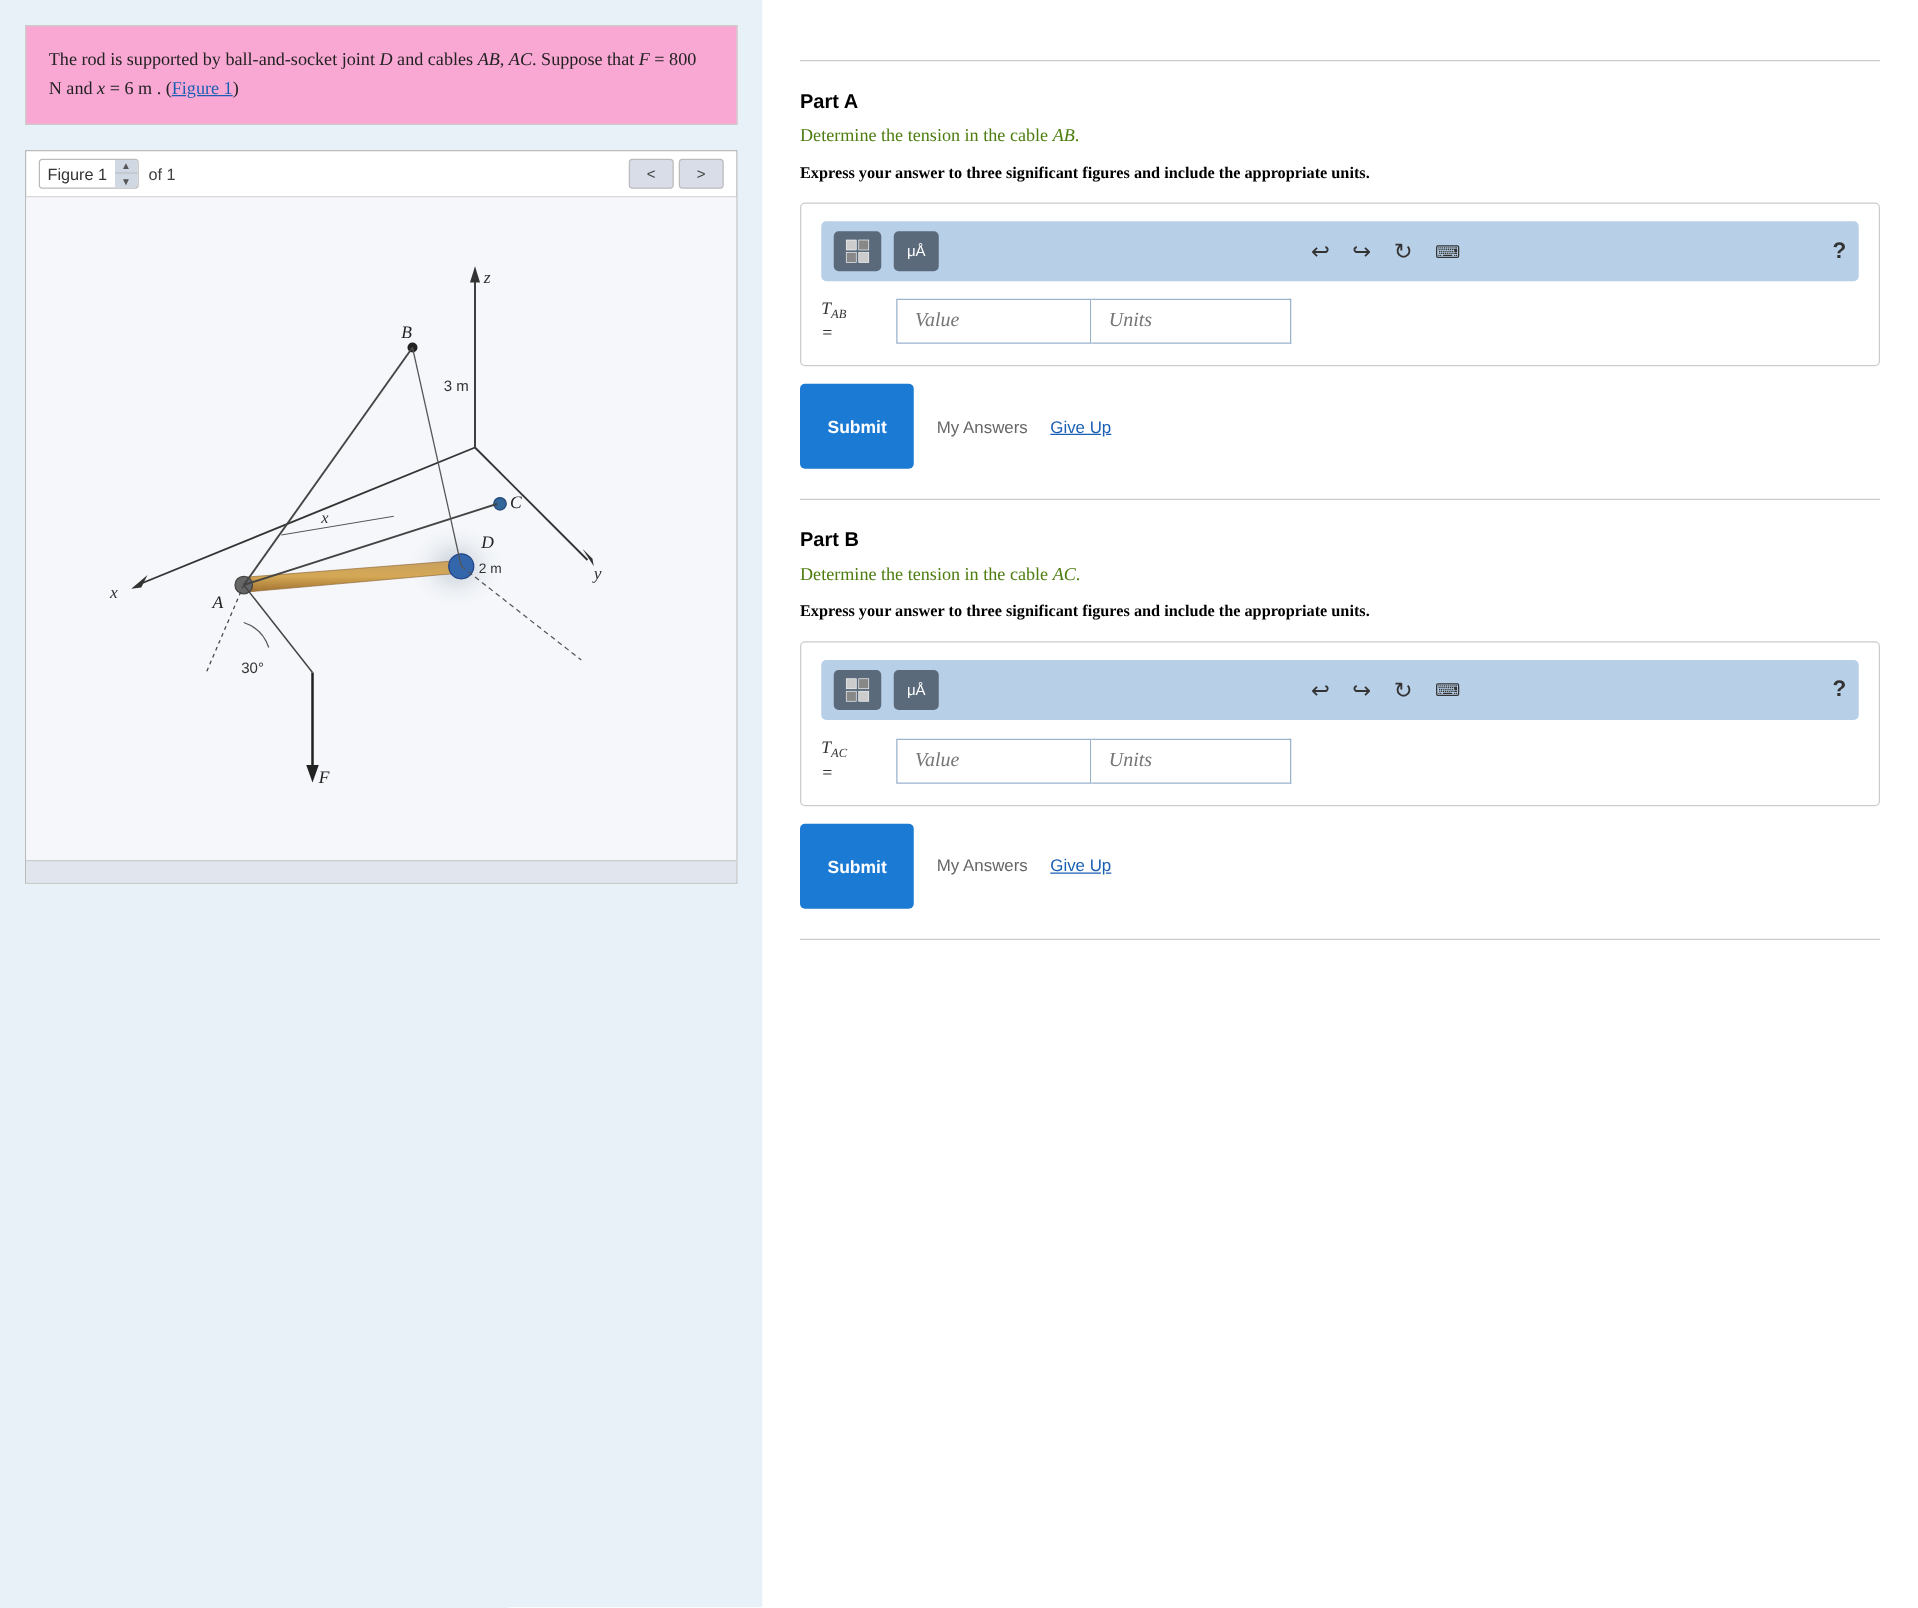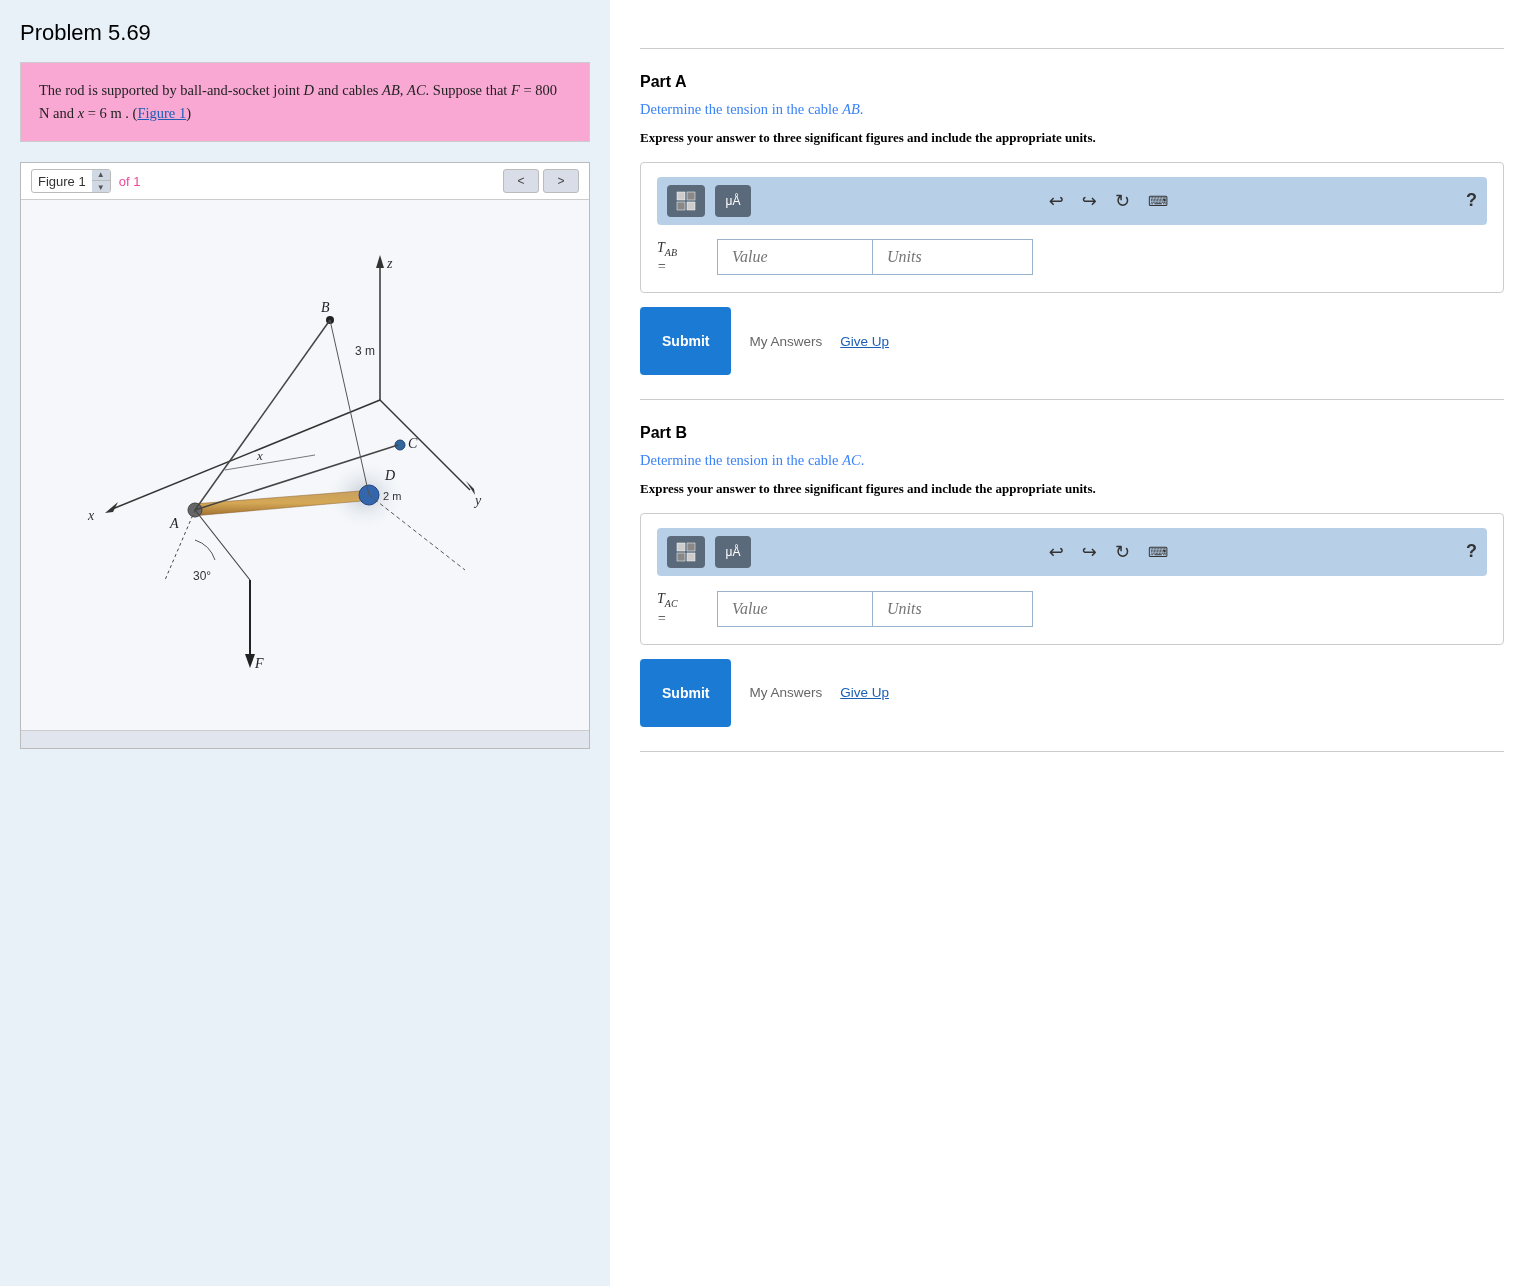--- a/index.html
+++ b/index.html
@@ -81,21 +81,21 @@
       align-items: center;
       justify-content: center;
       font-size: 8px;
       cursor: pointer;
       color: #555;
     }
     .figure-stepper span:first-child {
       border-bottom: 1px solid #bbb;
     }
     .of-text {
-      color: #ec4899;
+      color: #404040;
     }
     .figure-nav {
       margin-left: auto;
       display: flex;
       gap: 4px;
     }
     .nav-btn {
       width: 36px;
       height: 24px;
       background: #d8dde8;
@@ -142,21 +142,21 @@
     }
     .part-label {
       font-size: 16px;
       font-weight: bold;
       font-family: Arial, sans-serif;
       margin-bottom: 10px;
       color: #000;
     }
     .part-description {
       font-size: 14.5px;
-      color: #3b82f6;
+      color: #4d7c0f;
       margin-bottom: 10px;
     }
     .part-instruction {
       font-size: 13px;
       font-weight: bold;
       color: #000;
       margin-bottom: 14px;
       line-height: 1.5;
     }
 
@@ -286,21 +286,20 @@
       cursor: pointer;
     }
 
     
     .math-italic { font-style: italic; }
   </style>
 </head>
 <body>
 
 <div class="left-panel">
-  <div class="problem-title">Problem 5.69</div>
 
   <div class="problem-description">
     <span>The rod is supported by ball-and-socket joint </span><span class="math-italic">D</span><span> and cables </span><span class="math-italic">AB</span><span>, </span><span class="math-italic">AC</span><span>. Suppose that </span><span class="math-italic">F</span><span> = 800  N and </span><span class="math-italic">x</span><span> = 6 m . (</span><span class="link">Figure 1</span><span>)</span>
   </div>
 
   <div class="figure-box">
     <div class="figure-header">
       <div class="figure-select-wrap">
         <span class="figure-select-text">Figure 1</span>
         <div class="figure-stepper">

